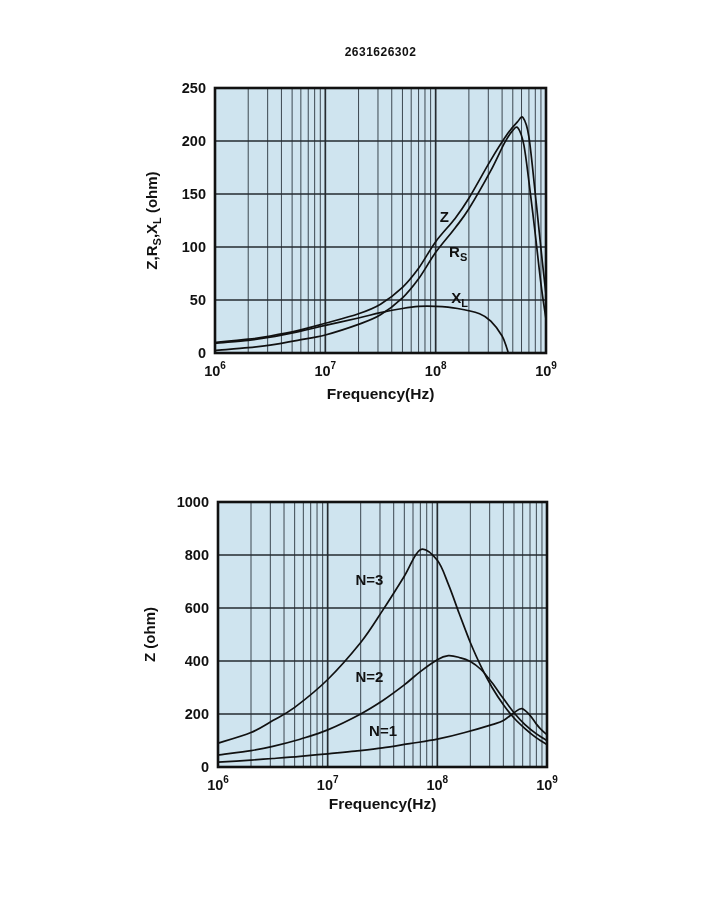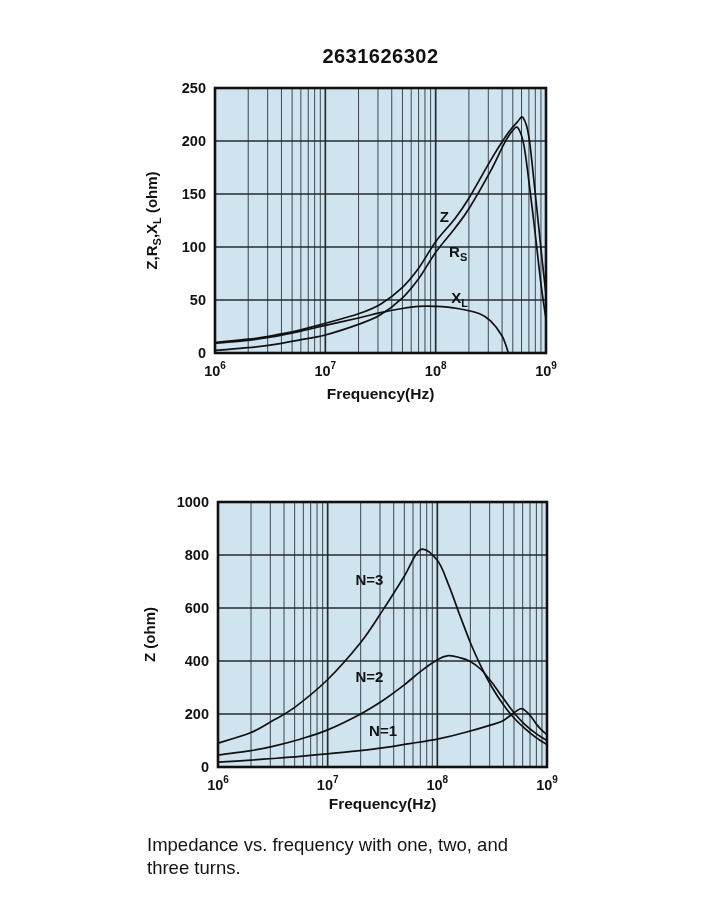--- a/index.html
+++ b/index.html
@@ -1,20 +1,20 @@
 <!DOCTYPE html>
 <html><head>
 <meta charset="utf-8">
 <style>
   html,body{margin:0;padding:0;background:#ffffff;}
   .page{position:relative;width:711px;height:920px;background:#ffffff;overflow:hidden;
         font-family:"Liberation Sans",sans-serif;color:#111;}
   #chart-canvas{position:absolute;left:0;top:0;}
   .chart-title{position:absolute;left:215px;top:45px;width:331px;text-align:center;
-               font-size:20px;font-weight:bold;letter-spacing:.5px;}
+               font-size:12px;font-weight:bold;letter-spacing:.5px;}
   .caption{position:absolute;font-size:18.5px;line-height:23px;color:#141414;}
   #caption1{left:80px;top:413px;width:560px;}
   #caption2{left:147px;top:833px;width:470px;white-space:pre-line;}
 </style>
 </head>
 <body>
 
 <div class="page">
   <svg id="chart-canvas" width="711" height="920" viewBox="0 0 711 920">
       <g font-family="&quot;Liberation Sans&quot;, sans-serif" fill="#111111">
@@ -133,15 +133,13 @@
         <text transform="translate(155,634.5) rotate(-90)" text-anchor="middle" font-size="15" font-weight="bold"><tspan>Z (ohm)</tspan></text>
         <text x="369.36316617437285" y="585.175" text-anchor="middle" font-size="15" font-weight="bold"><tspan>N=3</tspan></text>
         <text x="369.36316617437285" y="681.9" text-anchor="middle" font-size="15" font-weight="bold"><tspan>N=2</tspan></text>
         <text x="383.0647809557497" y="736.225" text-anchor="middle" font-size="15" font-weight="bold"><tspan>N=1</tspan></text>
       </g>
     </svg>
 
   <div class="chart-title">2631626302</div>
 
 
-  <div id="caption2" class="caption">Impedance vs. frequency with one, two, and
-three  turns.</div>
 </div>
 
 </body></html>

